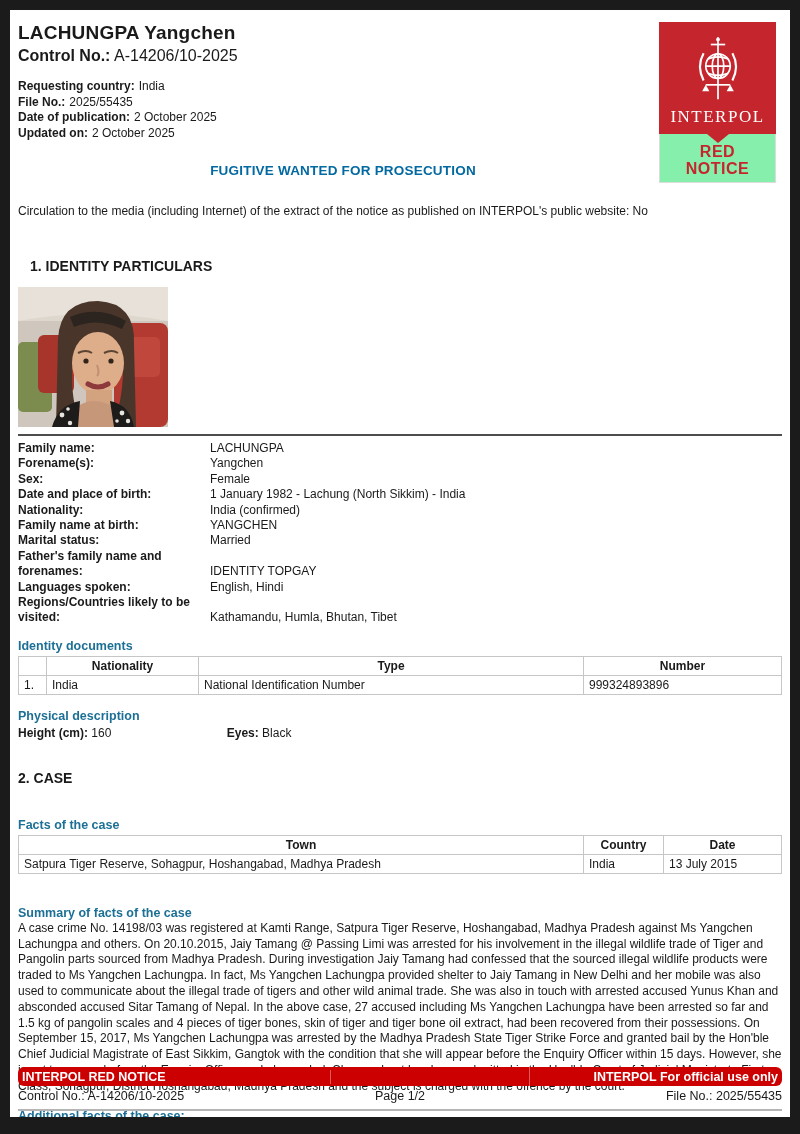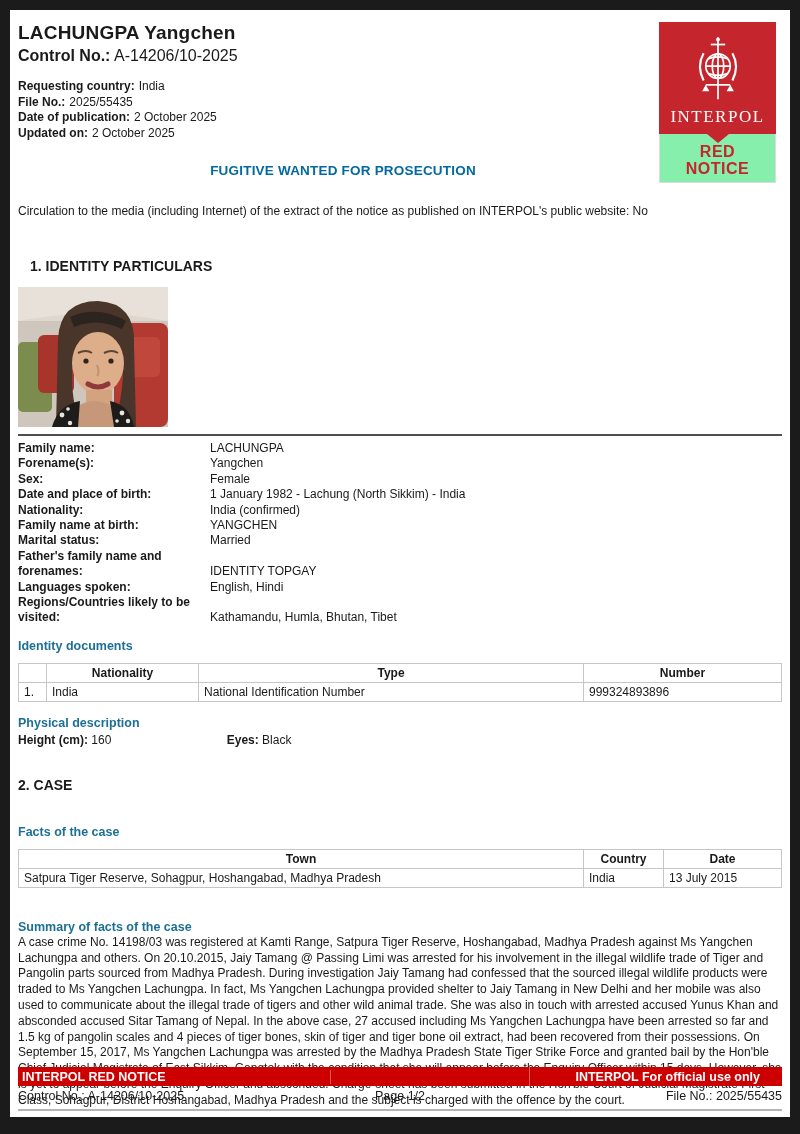--- a/index.html
+++ b/index.html
@@ -28,21 +28,21 @@
   .fields { margin-top:5px; font-size:12px; line-height:15.4px; }
   .id-row { display:flex; align-items:flex-end; }
   .id-row .lbl { width:192px; font-weight:bold; flex:none; }
   .id-row .val { flex:1; }
 
   .sub-h { font-size:12.5px; font-weight:bold; color:#1d7095; }
   .mt13 { margin-top:13px; }
   .mt14 { margin-top:14px; }
   .mt17 { margin-top:32px; }
 
-  table { border-collapse:collapse; width:100%; margin-top:10px; font-size:12px; }
+  table { border-collapse:collapse; width:100%; margin-top:3px; font-size:12px; }
   th, td { border:1px solid #c6c6c6; padding:2px 5px; text-align:left; }
   th { font-weight:bold; text-align:center; }
   .col-idx { width:28px; }
   .col-nat { width:152px; }
   .col-num { width:198px; }
   .col-country { width:80px; }
   .col-date { width:118px; }
 
   .physical-line { margin-top:3px; font-size:12px; }
   .physical-line .lbl { font-weight:bold; }
@@ -52,24 +52,24 @@
 
   .logo { position:absolute; top:12px; right:14px; width:117px; }
   .logo-red { background:#c5252c; height:112px; display:flex; flex-direction:column; align-items:center; justify-content:flex-end; }
   .logo-red svg { display:block; margin-bottom:2px; }
   .logo-word { color:#fff; font-family:"Liberation Serif", serif; font-size:17px; letter-spacing:1.5px; padding-bottom:7px; }
   .logo-white { position:relative; border:1px solid #dcdcdc; border-top:none; height:49px; text-align:center; padding-top:9px; background:#86efac; }
   .logo-tri { position:absolute; top:0; left:50%; transform:translateX(-50%); width:0; height:0; border-left:11px solid transparent; border-right:11px solid transparent; border-top:9px solid #c5252c; }
   .notice-txt { color:#c5252c; font-weight:bold; font-size:16px; line-height:17px; letter-spacing:.5px; }
 
   .footer { position:absolute; left:8px; right:8px; bottom:6px; }
-  .foot-bar { display:flex; align-items:center; background:#cc0000; color:#ffffff; font-weight:bold; font-size:12.5px; height:19px; }
+  .foot-bar { display:flex; align-items:center; background:#cc0000; color:#ffffff; font-weight:bold; font-size:12.5px; height:19px;border-radius:6px; }
   .foot-bar .seg-l { flex:0 0 41%; padding-left:4px; border-right:1px solid rgba(255,255,255,.35); }
   .foot-bar .seg-m { flex:0 0 26%; border-right:1px solid rgba(255,255,255,.35); height:100%; }
-  .foot-bar .seg-r { flex:1; text-align:right; padding-right:22px; }
+  .foot-bar .seg-r { flex:1; text-align:right; padding-right:4px; }
   .foot-row { display:flex; font-size:12.5px; padding:3px 0 6px; border-bottom:2px solid #b5b5b5; }
   .foot-row .f-l { flex:1; }
   .foot-row .f-c { flex:1; text-align:center; }
   .foot-row .f-r { flex:1; text-align:right; }
 </style>
 </head>
 <body>
 
 <div class="page">
 

